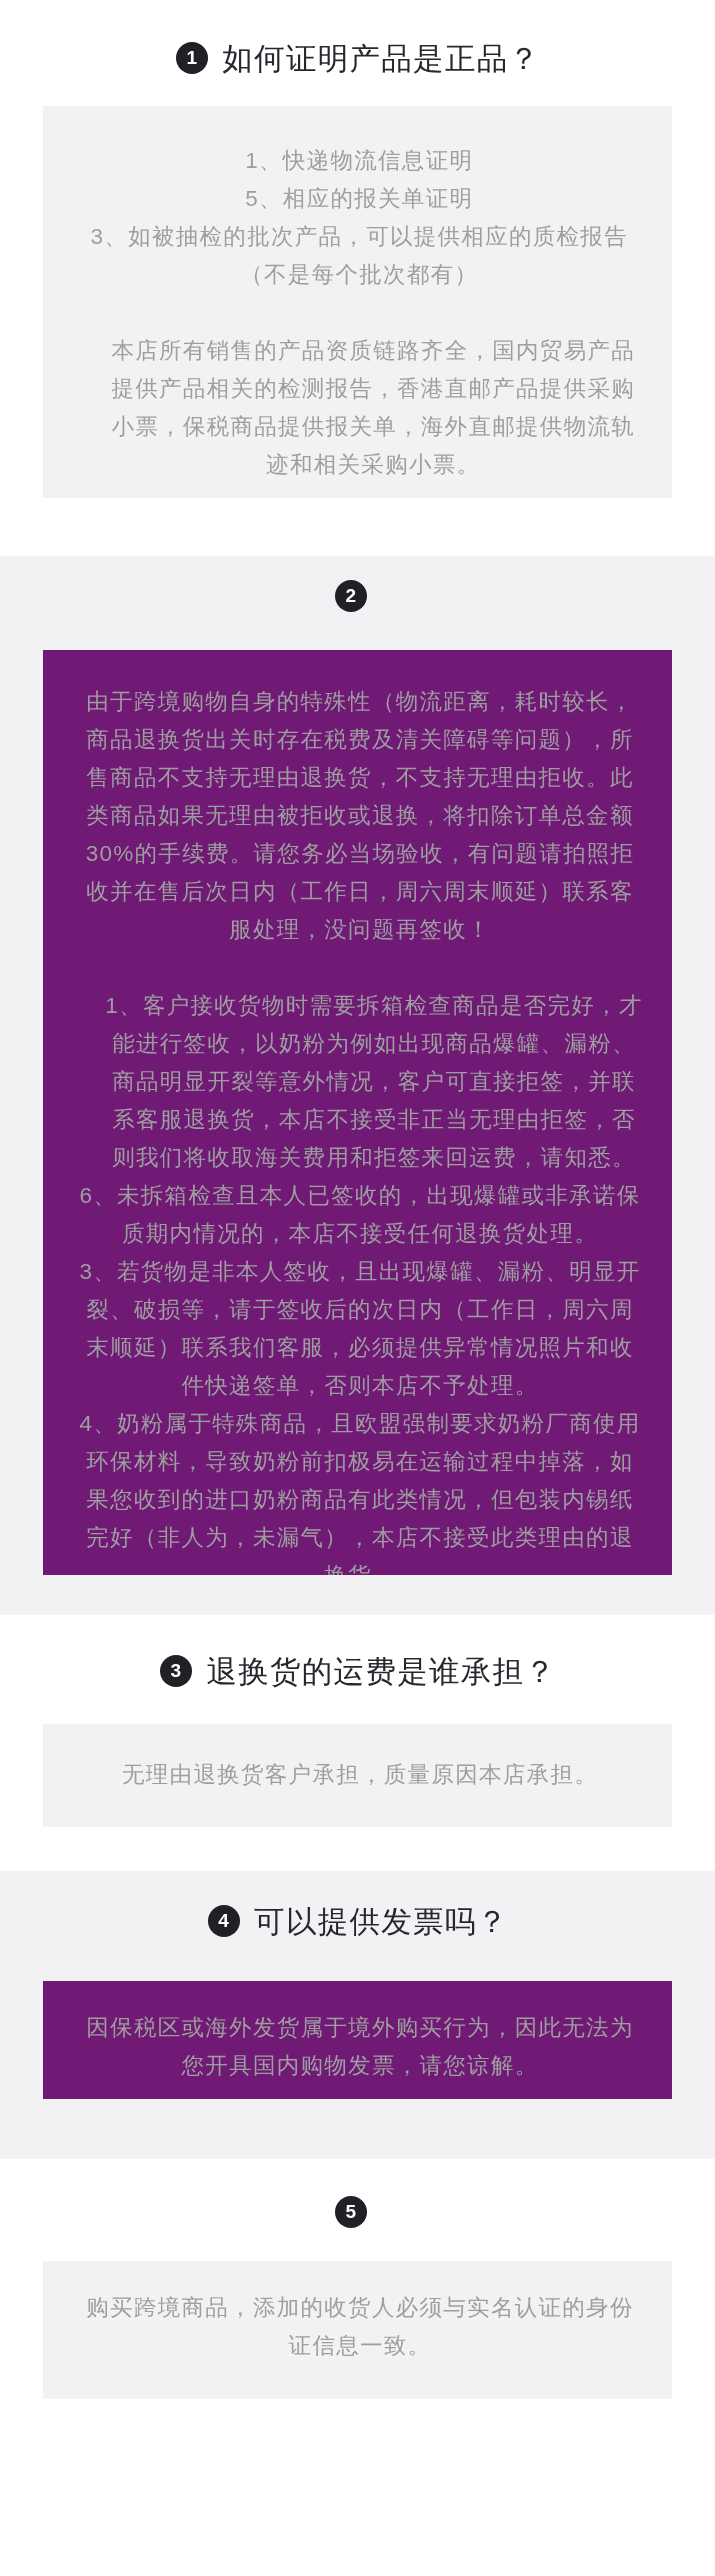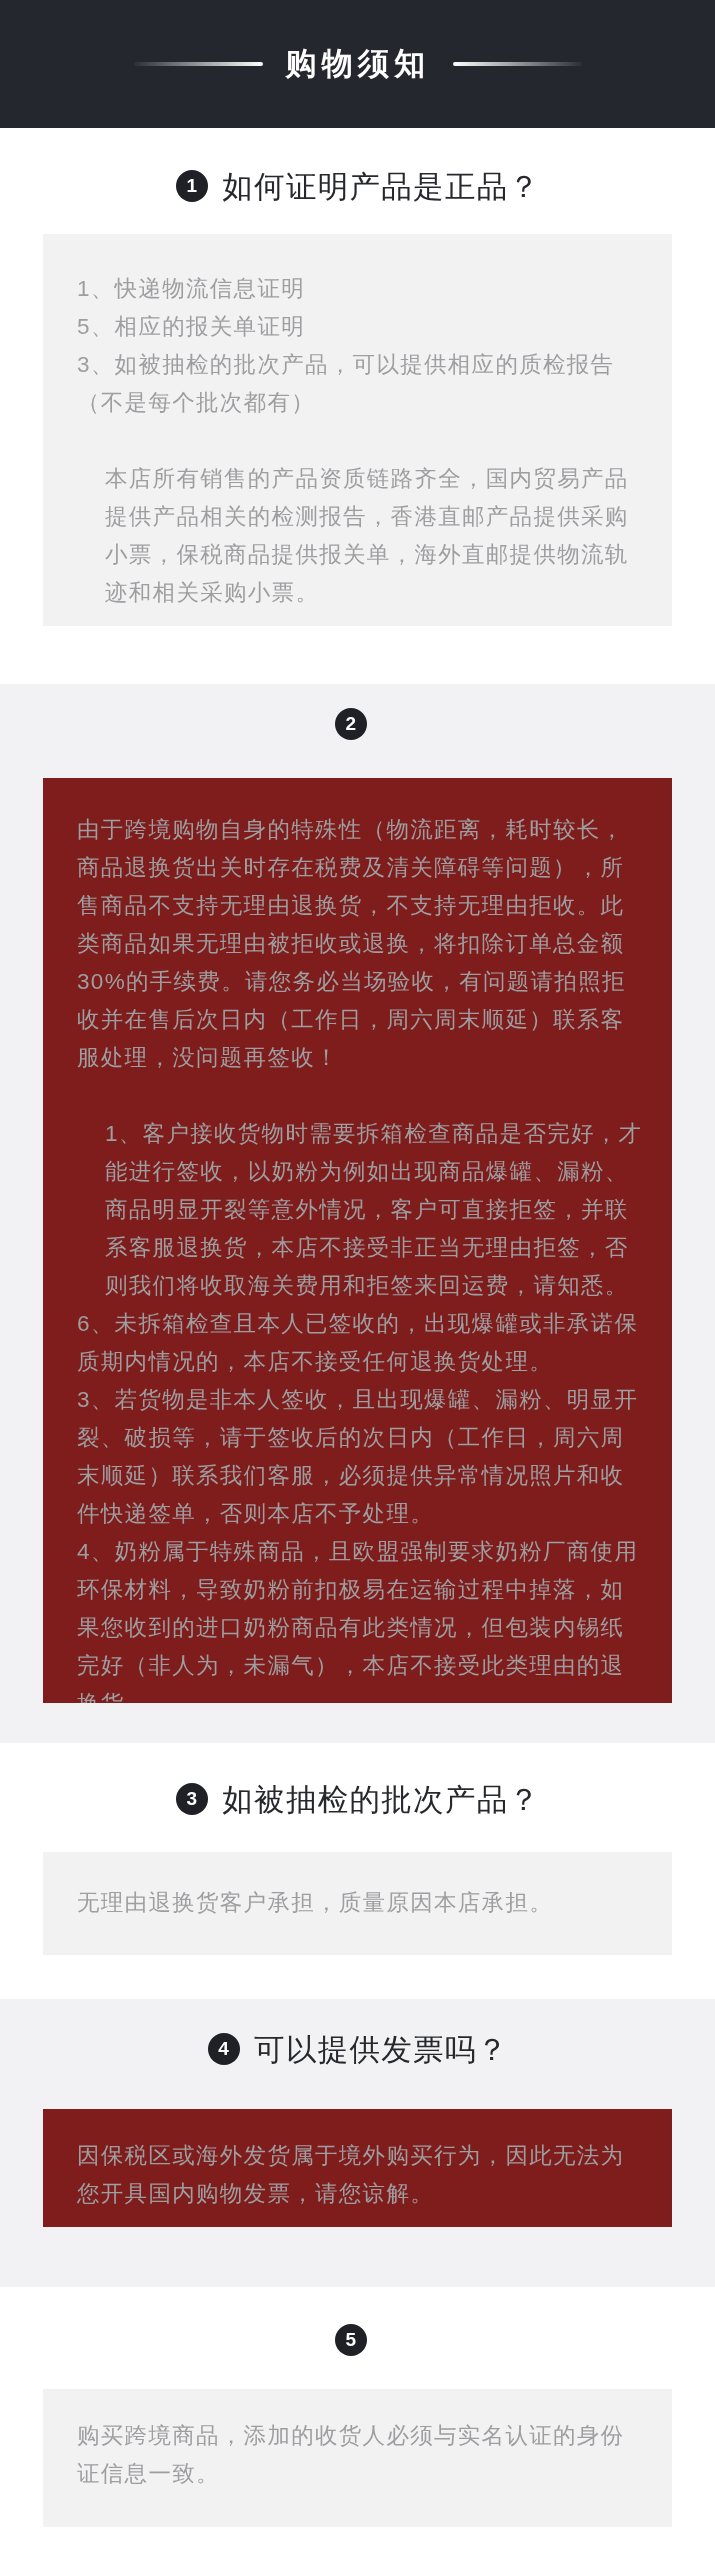--- a/index.html
+++ b/index.html
@@ -84,47 +84,43 @@
     font-weight: 400;
     color: #27282d;
     letter-spacing: 1.3px;
   }
 
   
   .content-box {
     width: 629px;
     margin: 0 43px;
     overflow: hidden;
+    text-align: center;
   }
   .box-gray  { background: #f2f2f3; }
-  .box-white { background: #7f1d1d; }
+  .box-white { background: #701a75; }
   .s1 .content-box { margin-top: 32px; height: 392px; padding: 36px 30.5px 0 34px; }
   .s2 .content-box { margin-top: 38px; height: 925px; padding: 33px 29px 0 34px; }
   .s3 .content-box { margin-top: 37px; height: 103px; padding: 32px 29px 0 34px; }
   .s4 .content-box { margin-top: 44px; height: 118px; padding: 28px 29px 0 34px; }
   .s5 .content-box { margin-top: 33px; height: 138px; padding: 28px 29px 0 34px; }
 
   .content-box p {
     font-size: 22.5px;
     line-height: 38px;
     letter-spacing: 1.3px;
     color: #9e9ea1;
   }
   .para-gap { margin-top: 38px !important; margin-left: 28px; }
 </style>
 </head>
 <body>
 
 <div class="page">
 
-  <div class="header">
-    <span class="header-line left"></span>
-    <span class="header-title">购物须知</span>
-    <span class="header-line right"></span>
-  </div>
 
   <div class="band white s1">
     <div class="title-row">
       <span class="num-badge">1</span>
       <span class="section-title">如何证明产品是正品？</span>
     </div>
     <div class="content-box box-gray">
       <p>1、快递物流信息证明</p>
       <p>5、相应的报关单证明</p>
       <p>3、如被抽检的批次产品，可以提供相应的质检报告（不是每个批次都有）</p>
@@ -141,21 +137,21 @@
       <p class="para-gap">1、客户接收货物时需要拆箱检查商品是否完好，才能进行签收，以奶粉为例如出现商品爆罐、漏粉、商品明显开裂等意外情况，客户可直接拒签，并联系客服退换货，本店不接受非正当无理由拒签，否则我们将收取海关费用和拒签来回运费，请知悉。</p>
       <p>6、未拆箱检查且本人已签收的，出现爆罐或非承诺保质期内情况的，本店不接受任何退换货处理。</p>
       <p>3、若货物是非本人签收，且出现爆罐、漏粉、明显开裂、破损等，请于签收后的次日内（工作日，周六周末顺延）联系我们客服，必须提供异常情况照片和收件快递签单，否则本店不予处理。</p>
       <p>4、奶粉属于特殊商品，且欧盟强制要求奶粉厂商使用环保材料，导致奶粉前扣极易在运输过程中掉落，如果您收到的进口奶粉商品有此类情况，但包装内锡纸完好（非人为，未漏气），本店不接受此类理由的退换货。</p>
     </div>
   </div>
 
   <div class="band white s3">
     <div class="title-row">
       <span class="num-badge">3</span>
-      <span class="section-title">如被抽检的批次产品？</span>
+      <span class="section-title">退换货的运费是谁承担？</span>
     </div>
     <div class="content-box box-gray">
       <p>无理由退换货客户承担，质量原因本店承担。</p>
     </div>
   </div>
 
   <div class="band gray s4">
     <div class="title-row">
       <span class="num-badge">4</span>
       <span class="section-title">可以提供发票吗？</span>

